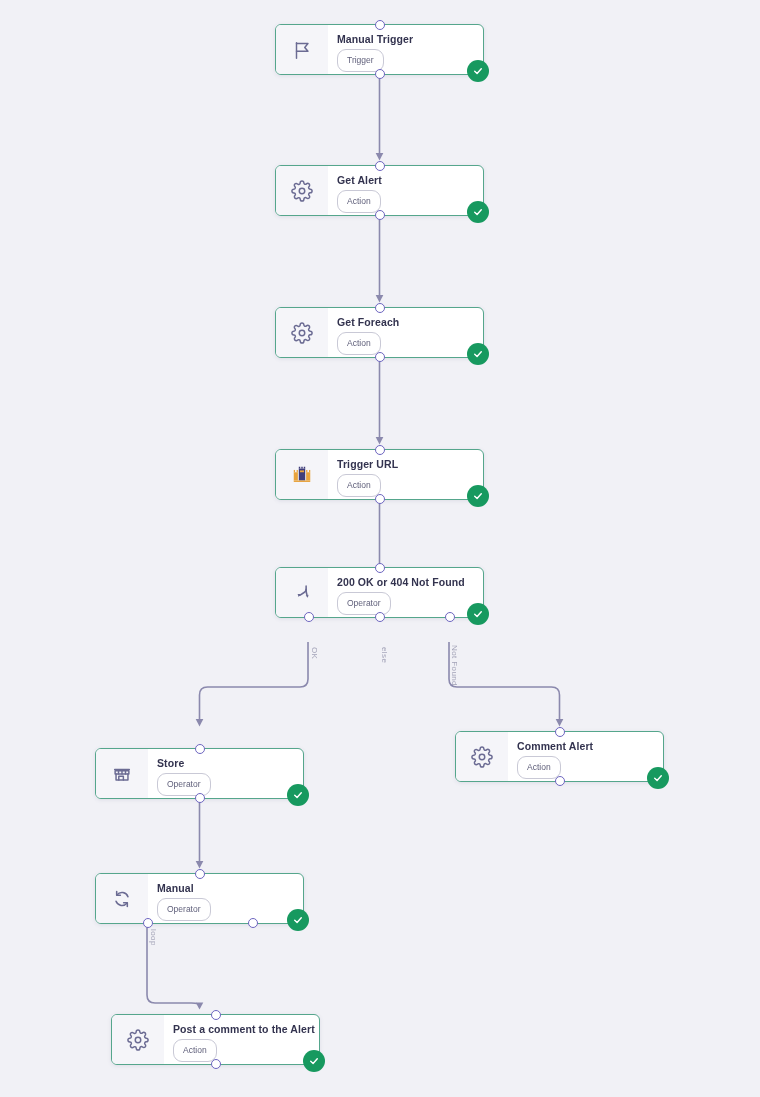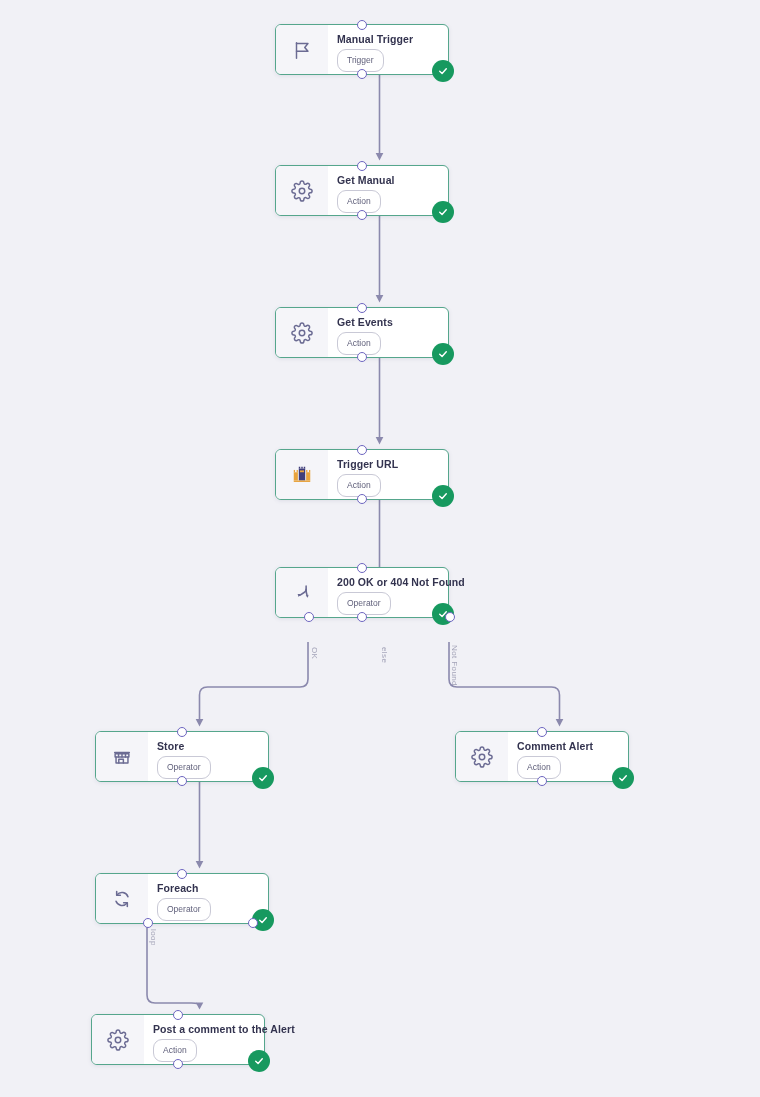--- a/index.html
+++ b/index.html
@@ -19,21 +19,21 @@
   html,body{margin:0;padding:0;}
   body{
     width:760px;height:1097px;
     background:var(--canvas-bg);
     font-family:"Liberation Sans", sans-serif;
     position:relative;overflow:hidden;
   }
   .canvas{position:absolute;left:0;top:0;width:760px;height:1097px;}
   .edges{position:absolute;left:0;top:0;z-index:1;}
   .node{
-    position:absolute;width:174px;height:51px;
+    position:absolute;width:209px;height:51px;
     background:var(--node-bg);
     border:1px solid var(--node-border);
     border-radius:6px;
     box-shadow:0 1px 4px rgba(80,80,120,.12);
     display:flex;z-index:2;box-sizing:border-box;
   }
   .icon-cell{
     width:52px;flex:0 0 52px;
     background:var(--icon-cell-bg);
     border-radius:5px 0 0 5px;
@@ -124,41 +124,41 @@
   </div>
 
   <div class="node" style="left:275px;top:165px">
     <div class="icon-cell">
       <svg width="22" height="22" viewBox="0 0 24 24" fill="none" stroke="currentColor" stroke-width="1.6" stroke-linecap="round" stroke-linejoin="round">
           <circle cx="12" cy="12" r="3"></circle>
           <path d="M19.4 15a1.65 1.65 0 0 0 .33 1.82l.06.06a2 2 0 0 1 0 2.83 2 2 0 0 1-2.83 0l-.06-.06a1.65 1.65 0 0 0-1.82-.33 1.65 1.65 0 0 0-1 1.51V21a2 2 0 0 1-2 2 2 2 0 0 1-2-2v-.09A1.65 1.65 0 0 0 9 19.4a1.65 1.65 0 0 0-1.82.33l-.06.06a2 2 0 0 1-2.83 0 2 2 0 0 1 0-2.83l.06-.06a1.65 1.65 0 0 0 .33-1.82 1.65 1.65 0 0 0-1.51-1H3a2 2 0 0 1-2-2 2 2 0 0 1 2-2h.09A1.65 1.65 0 0 0 4.6 9a1.65 1.65 0 0 0-.33-1.82l-.06-.06a2 2 0 0 1 0-2.83 2 2 0 0 1 2.83 0l.06.06a1.65 1.65 0 0 0 1.82.33H9a1.65 1.65 0 0 0 1-1.51V3a2 2 0 0 1 2-2 2 2 0 0 1 2 2v.09a1.65 1.65 0 0 0 1 1.51 1.65 1.65 0 0 0 1.82-.33l.06-.06a2 2 0 0 1 2.83 0 2 2 0 0 1 0 2.83l-.06.06a1.65 1.65 0 0 0-.33 1.82V9a1.65 1.65 0 0 0 1.51 1H21a2 2 0 0 1 2 2 2 2 0 0 1-2 2h-.09a1.65 1.65 0 0 0-1.51 1z"></path>
         </svg>
     </div>
     <div class="node-body">
-      <div class="node-title">Get Manual</div>
+      <div class="node-title">Get Alert</div>
       <span class="node-badge">Action</span>
     </div>
     <div class="check-badge">
       <svg width="12" height="12" viewBox="0 0 22 22" fill="none" stroke="#ffffff" stroke-width="2.6" stroke-linecap="round" stroke-linejoin="round">
           <polyline points="5,11.5 9.3,15.5 17,7"></polyline>
         </svg>
     </div>
     <div class="port top"></div>
     <div class="port bottom"></div>
   </div>
 
   <div class="node" style="left:275px;top:307px">
     <div class="icon-cell">
       <svg width="22" height="22" viewBox="0 0 24 24" fill="none" stroke="currentColor" stroke-width="1.6" stroke-linecap="round" stroke-linejoin="round">
           <circle cx="12" cy="12" r="3"></circle>
           <path d="M19.4 15a1.65 1.65 0 0 0 .33 1.82l.06.06a2 2 0 0 1 0 2.83 2 2 0 0 1-2.83 0l-.06-.06a1.65 1.65 0 0 0-1.82-.33 1.65 1.65 0 0 0-1 1.51V21a2 2 0 0 1-2 2 2 2 0 0 1-2-2v-.09A1.65 1.65 0 0 0 9 19.4a1.65 1.65 0 0 0-1.82.33l-.06.06a2 2 0 0 1-2.83 0 2 2 0 0 1 0-2.83l.06-.06a1.65 1.65 0 0 0 .33-1.82 1.65 1.65 0 0 0-1.51-1H3a2 2 0 0 1-2-2 2 2 0 0 1 2-2h.09A1.65 1.65 0 0 0 4.6 9a1.65 1.65 0 0 0-.33-1.82l-.06-.06a2 2 0 0 1 0-2.83 2 2 0 0 1 2.83 0l.06.06a1.65 1.65 0 0 0 1.82.33H9a1.65 1.65 0 0 0 1-1.51V3a2 2 0 0 1 2-2 2 2 0 0 1 2 2v.09a1.65 1.65 0 0 0 1 1.51 1.65 1.65 0 0 0 1.82-.33l.06-.06a2 2 0 0 1 2.83 0 2 2 0 0 1 0 2.83l-.06.06a1.65 1.65 0 0 0-.33 1.82V9a1.65 1.65 0 0 0 1.51 1H21a2 2 0 0 1 2 2 2 2 0 0 1-2 2h-.09a1.65 1.65 0 0 0-1.51 1z"></path>
         </svg>
     </div>
     <div class="node-body">
-      <div class="node-title">Get Events</div>
+      <div class="node-title">Get Foreach</div>
       <span class="node-badge">Action</span>
     </div>
     <div class="check-badge">
       <svg width="12" height="12" viewBox="0 0 22 22" fill="none" stroke="#ffffff" stroke-width="2.6" stroke-linecap="round" stroke-linejoin="round">
           <polyline points="5,11.5 9.3,15.5 17,7"></polyline>
         </svg>
     </div>
     <div class="port top"></div>
     <div class="port bottom"></div>
   </div>
@@ -212,21 +212,21 @@
       <svg width="12" height="12" viewBox="0 0 22 22" fill="none" stroke="#ffffff" stroke-width="2.6" stroke-linecap="round" stroke-linejoin="round">
           <polyline points="5,11.5 9.3,15.5 17,7"></polyline>
         </svg>
     </div>
     <div class="port top"></div>
     <div class="port abs" style="left:28px"></div>
     <div class="port bottom"></div>
     <div class="port abs" style="left:169px"></div>
   </div>
 
-  <div class="node" style="left:95px;top:731px">
+  <div class="node" style="left:95px;top:748px">
     <div class="icon-cell">
       <svg width="22" height="22" viewBox="0 0 24 24" fill="none" stroke="currentColor" stroke-width="1.6" stroke-linecap="round" stroke-linejoin="round">
         <path d="M4 7 H20"></path>
         <rect x="4.5" y="8.5" width="15" height="3.6"></rect>
         <path d="M8.2 8.5 V12.1 M12 8.5 V12.1 M15.8 8.5 V12.1"></path>
         <path d="M5.5 12.1 V18.5 H18.5 V12.1"></path>
         <path d="M8.5 18.5 V14.5 H13.5 V18.5"></path>
       </svg>
     </div>
     <div class="node-body">
@@ -265,34 +265,34 @@
   <div class="node" style="left:95px;top:873px">
     <div class="icon-cell">
       <svg width="22" height="22" viewBox="0 0 24 24" fill="none" stroke="currentColor" stroke-width="1.7" stroke-linecap="round" stroke-linejoin="round">
         <path d="M18.5 9.5 A 7 7 0 0 0 6.5 7.5"></path>
         <polyline points="6.2,3.8 6.2,8 10.2,8"></polyline>
         <path d="M5.5 14.5 A 7 7 0 0 0 17.5 16.5"></path>
         <polyline points="17.8,20.2 17.8,16 13.8,16"></polyline>
       </svg>
     </div>
     <div class="node-body">
-      <div class="node-title">Foreach</div>
+      <div class="node-title">Manual</div>
       <span class="node-badge">Operator</span>
     </div>
     <div class="check-badge">
       <svg width="12" height="12" viewBox="0 0 22 22" fill="none" stroke="#ffffff" stroke-width="2.6" stroke-linecap="round" stroke-linejoin="round">
           <polyline points="5,11.5 9.3,15.5 17,7"></polyline>
         </svg>
     </div>
     <div class="port top"></div>
     <div class="port abs" style="left:47px"></div>
     <div class="port abs" style="left:152px"></div>
   </div>
 
-  <div class="node" style="left:91px;top:1014px">
+  <div class="node" style="left:111px;top:1014px">
     <div class="icon-cell">
       <svg width="22" height="22" viewBox="0 0 24 24" fill="none" stroke="currentColor" stroke-width="1.6" stroke-linecap="round" stroke-linejoin="round">
           <circle cx="12" cy="12" r="3"></circle>
           <path d="M19.4 15a1.65 1.65 0 0 0 .33 1.82l.06.06a2 2 0 0 1 0 2.83 2 2 0 0 1-2.83 0l-.06-.06a1.65 1.65 0 0 0-1.82-.33 1.65 1.65 0 0 0-1 1.51V21a2 2 0 0 1-2 2 2 2 0 0 1-2-2v-.09A1.65 1.65 0 0 0 9 19.4a1.65 1.65 0 0 0-1.82.33l-.06.06a2 2 0 0 1-2.83 0 2 2 0 0 1 0-2.83l.06-.06a1.65 1.65 0 0 0 .33-1.82 1.65 1.65 0 0 0-1.51-1H3a2 2 0 0 1-2-2 2 2 0 0 1 2-2h.09A1.65 1.65 0 0 0 4.6 9a1.65 1.65 0 0 0-.33-1.82l-.06-.06a2 2 0 0 1 0-2.83 2 2 0 0 1 2.83 0l.06.06a1.65 1.65 0 0 0 1.82.33H9a1.65 1.65 0 0 0 1-1.51V3a2 2 0 0 1 2-2 2 2 0 0 1 2 2v.09a1.65 1.65 0 0 0 1 1.51 1.65 1.65 0 0 0 1.82-.33l.06-.06a2 2 0 0 1 2.83 0 2 2 0 0 1 0 2.83l-.06.06a1.65 1.65 0 0 0-.33 1.82V9a1.65 1.65 0 0 0 1.51 1H21a2 2 0 0 1 2 2 2 2 0 0 1-2 2h-.09a1.65 1.65 0 0 0-1.51 1z"></path>
         </svg>
     </div>
     <div class="node-body">
       <div class="node-title">Post a comment to the Alert</div>
       <span class="node-badge">Action</span>
     </div>

